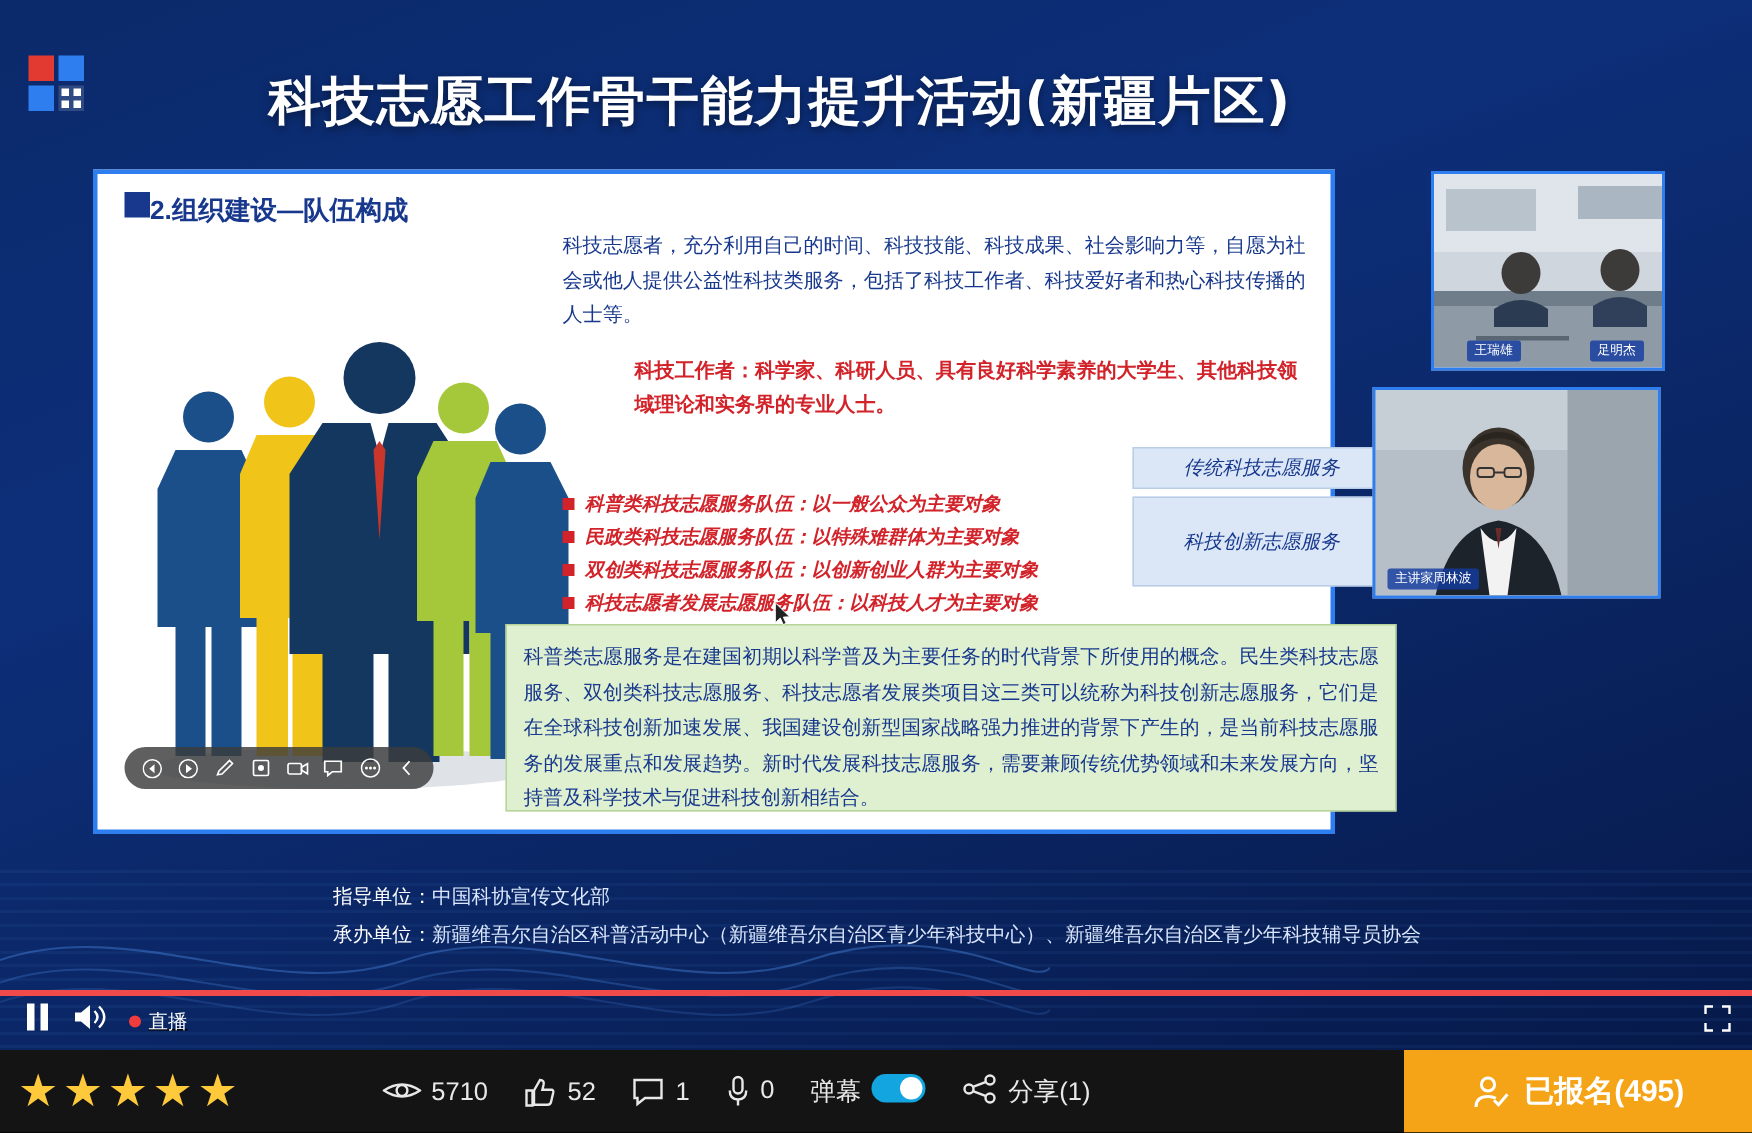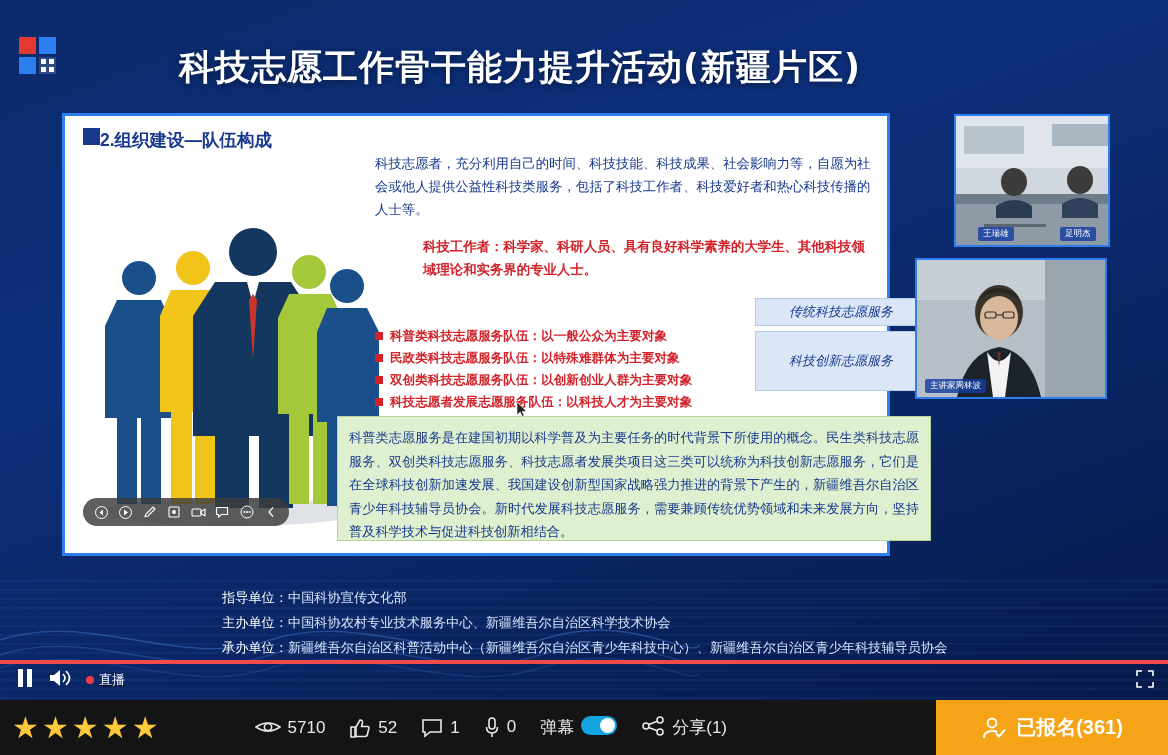--- a/index.html
+++ b/index.html
@@ -31,21 +31,21 @@
   .slide-head { position:absolute; left:18px; top:12px; display:flex; align-items:flex-start; gap:0; }
   .slide-head .sq { width:17px; height:17px; background:#17388c; display:block;}
   .slide-title { font-size:17.5px; font-weight:bold; color:#17388c; white-space:nowrap;}
 
   .people { position:absolute; left:16px; top:44px; width:300px; height:370px; }
 
   .txt-col { position:absolute; left:310px; top:36px; width:500px; }
   .p1 { font-size:13.4px; line-height:23px; color:#17388c; }
   .p2 { margin-top:14px; font-size:13.4px; line-height:23px; color:#d2232a; font-weight:bold;margin-left:48px;}
   .p3 { margin-top:16px; font-size:16px; color:#ef4444; font-weight:bold;text-align:right;}
-  .bullets { margin-top:7px; }
+  .bullets { margin-top:7px;font-style:italic; }
   .bullet { display:flex; align-items:flex-start; gap:7px; font-size:12.6px; line-height:22px;
             color:#d2232a; font-weight:bold; }
   .bullet .bsq { width:8px; height:8px; background:#d2232a; margin-top:7px; flex:none; }
   .dots { font-size:12.6px; color:#d2232a; font-weight:bold; margin-left:15px; line-height:20px;}
 
   .tagbox { position:absolute; background:#dbe7f7; border:1px solid #b9cde8; color:#17388c;
             font-size:13px; display:flex; align-items:center; justify-content:center;font-style:italic; }
   .tag1 { left:690px; top:182px; width:172px; height:28px; }
   .tag2 { left:690px; top:215px; width:172px; height:60px; }
 
@@ -194,21 +194,21 @@
               <span class="bsq"></span>
               <span>科技志愿者发展志愿服务队伍：以科技人才为主要对象</span>
             </div>
           <div class="dots">……</div>
         </div>
       </div>
 
       <div class="tagbox tag1">传统科技志愿服务</div>
       <div class="tagbox tag2">科技创新志愿服务</div>
 
-      <div class="greenbox">科普类志愿服务是在建国初期以科学普及为主要任务的时代背景下所使用的概念。民生类科技志愿服务、双创类科技志愿服务、科技志愿者发展类项目这三类可以统称为科技创新志愿服务，它们是在全球科技创新加速发展、我国建设创新型国家战略强力推进的背景下产生的，新疆维吾尔自治区青少年科技辅导员协会。新时代发展科技志愿服务，需要兼顾传统优势领域和未来发展方向，坚持普及科学技术与促进科技创新相结合。</div>
+      <div class="greenbox">科普类志愿服务是在建国初期以科学普及为主要任务的时代背景下所使用的概念。民生类科技志愿服务、双创类科技志愿服务、科技志愿者发展类项目这三类可以统称为科技创新志愿服务，它们是在全球科技创新加速发展、我国建设创新型国家战略强力推进的背景下产生的，是当前科技志愿服务的发展重点和发展趋势。新时代发展科技志愿服务，需要兼顾传统优势领域和未来发展方向，坚持普及科学技术与促进科技创新相结合。</div>
 
       <svg class="cursor" viewBox="0 0 11 15">
         <path d="M0,0 L0,13 L3.2,10 L5.2,14.4 L7.1,13.5 L5.2,9.4 L9.4,9.2 Z" fill="#222" stroke="#fff" stroke-width=".6"></path>
       </svg>
 
       <div class="ctrlbar">
         <span class="cb">
           <svg width="13" height="13" viewBox="0 0 13 13">
               <circle cx="6.5" cy="6.5" r="6" fill="none" stroke="#fff" stroke-width="1"></circle>
               <path d="M8 3.5 L4.5 6.5 L8 9.5 Z" fill="#fff"></path>
@@ -289,21 +289,20 @@
         <path d="M79 55 h7" stroke="#333" stroke-width="1.2"></path>
         <path d="M40 137 q10 -45 42 -50 q32 5 42 50 z" fill="#1d232b"></path>
         <path d="M70 92 q12 18 24 0 l-6 45 h-12 z" fill="#f2f2f2"></path>
         <path d="M80 92 l2 14 l2 -14 z" fill="#6b2b2b"></path>
       </svg>
       <span class="nametag" style="left:8px">主讲家周林波</span>
     </div>
 
     <div class="credits">
       <div><span class="lbl">指导单位：</span><span>中国科协宣传文化部</span></div>
-      <div><span class="lbl">主办单位：</span><span>中国科协农村专业技术服务中心、新疆维吾尔自治区科学技术协会</span></div>
       <div><span class="lbl">承办单位：</span><span>新疆维吾尔自治区科普活动中心（新疆维吾尔自治区青少年科技中心）、新疆维吾尔自治区青少年科技辅导员协会</span></div>
     </div>
   </div>
 
   <div class="playerbar">
     <div class="progress">
         <div class="fill"></div>
       </div>
     <div class="pb-left">
       <span>
@@ -388,16 +387,16 @@
         <span>分享(1)</span>
       </span>
     </div>
 
     <div class="signup">
       <svg width="26" height="26" viewBox="0 0 26 26">
         <circle cx="11" cy="8" r="4.4" fill="none" stroke="#fff" stroke-width="2"></circle>
         <path d="M3 23 q0 -7 8 -7 q3.2 0 5.2 1.2" fill="none" stroke="#fff" stroke-width="2"></path>
         <path d="M15 18.5 l3 3 l6 -7" fill="none" stroke="#fff" stroke-width="2"></path>
       </svg>
-      <span>已报名(361)</span>
+      <span>已报名(495)</span>
     </div>
   </div>
 </div>
 
 </body></html>

